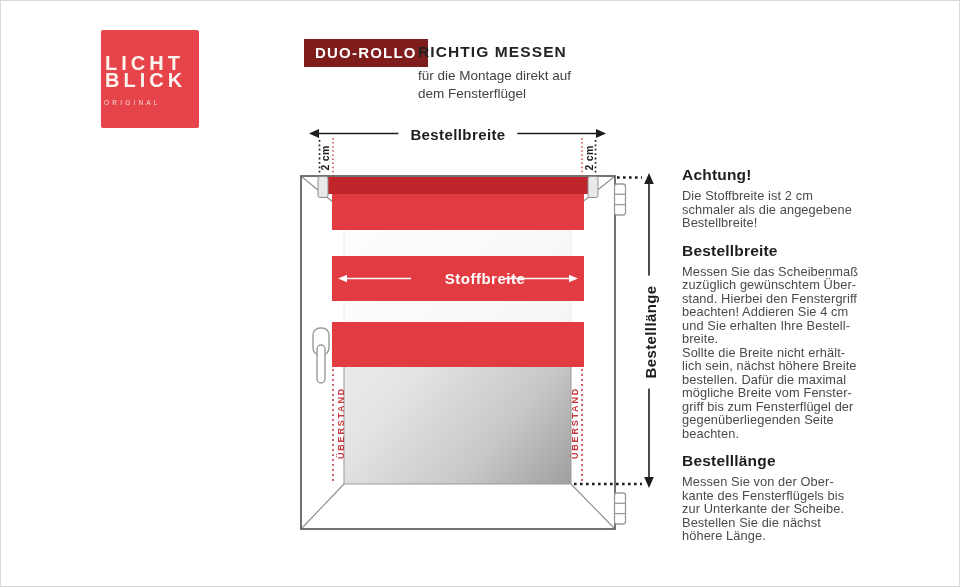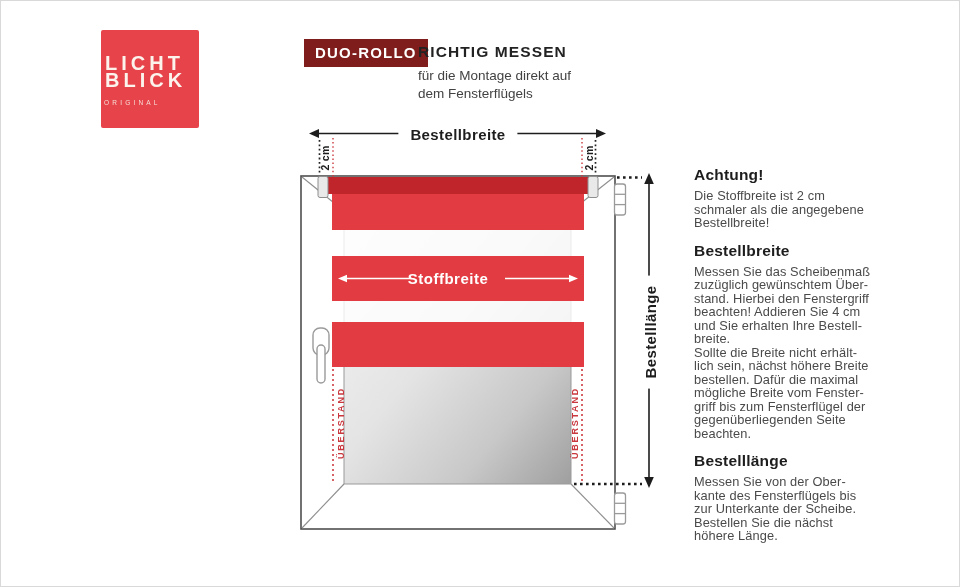--- a/index.html
+++ b/index.html
@@ -50,37 +50,37 @@
     background:#ffffff; padding:0 12px;
     font-weight:bold; font-size:15px; color:#1d1d1d; letter-spacing:0.4px;
   }
   .lbl-2cm {
     transform:translate(-50%,-50%) rotate(-90deg);
     font-weight:bold; font-size:10.5px; color:#1d1d1d; letter-spacing:0.3px;
   }
   .lbl-2cm-left  { left:324px; top:157px; }
   .lbl-2cm-right { left:588px; top:157px; }
   .lbl-stoffbreite {
-    left:447px; top:277px; transform:translate(-50%,-50%);
+    left:484px; top:277px; transform:translate(-50%,-50%);
     color:#ffffff; font-weight:bold; font-size:15px; letter-spacing:0.5px;
   }
   .lbl-ueberstand {
     transform:translate(-50%,-50%) rotate(-90deg);
     font-weight:bold; font-size:9px; letter-spacing:1.8px; color:#c9383e;
   }
   .lbl-ueberstand-left  { left:340px; top:422px; }
   .lbl-ueberstand-right { left:574px; top:422px; }
   .lbl-bestelllaenge {
     left:649px; top:331px; transform:translate(-50%,-50%) rotate(-90deg);
     background:#ffffff; padding:0 10px;
     font-weight:bold; font-size:15px; color:#1d1d1d; letter-spacing:0.4px;
   }
 
   
-  .instructions { left:681px; top:165px; width:192px;margin-left:12px; }
+  .instructions { left:681px; top:165px; width:192px; }
   .instructions h3 {
     font-size:15.5px; font-weight:bold; color:#1d1d1d;
     margin:12px 0 5px 0; line-height:18px; letter-spacing:0.2px;
   }
   .instructions h3:first-child { margin-top:0; }
   .instructions p {
     font-size:12.8px; line-height:13.5px; color:#4a4a4a;
     white-space:pre-line; letter-spacing:0.1px;
   }
   svg { position:absolute; left:0; top:0; }
@@ -90,21 +90,21 @@
 
 <div class="abs logo" style="background-color: rgb(231, 67, 75);">
   <div class="logo-line">LICHT</div>
   <div class="logo-line">BLICK</div>
   <div class="logo-sub">ORIGINAL</div>
 </div>
 
 <div class="abs badge">DUO-ROLLO</div>
 <div class="abs title">RICHTIG MESSEN</div>
 <div class="abs subtitle">für die Montage direkt auf
-dem Fensterflügels</div>
+dem Fensterflügel</div>
 
 <svg width="960" height="587" viewBox="0 0 960 587">
   <defs>
     <linearGradient id="glassGrad" x1="0" y1="0" x2="1" y2="1">
       <stop offset="0" stop-color="#f6f6f6"></stop>
       <stop offset="0.45" stop-color="#e4e4e4"></stop>
       <stop offset="0.75" stop-color="#c8c8c8"></stop>
       <stop offset="1" stop-color="#9f9f9f"></stop>
     </linearGradient>
   </defs>

